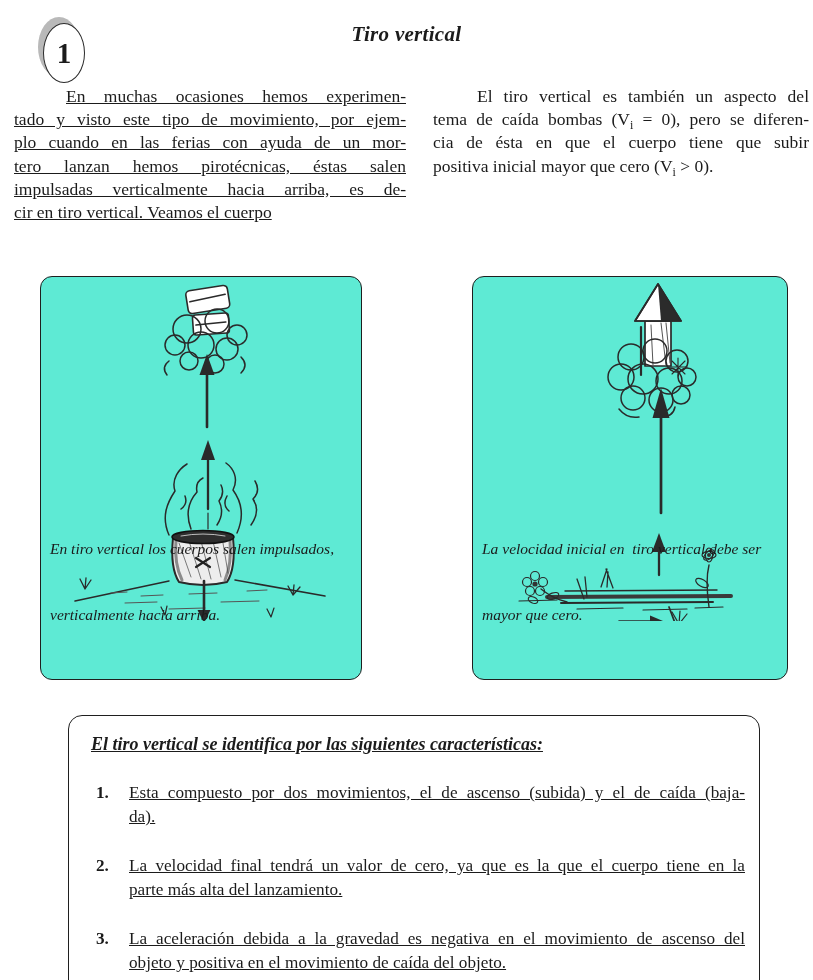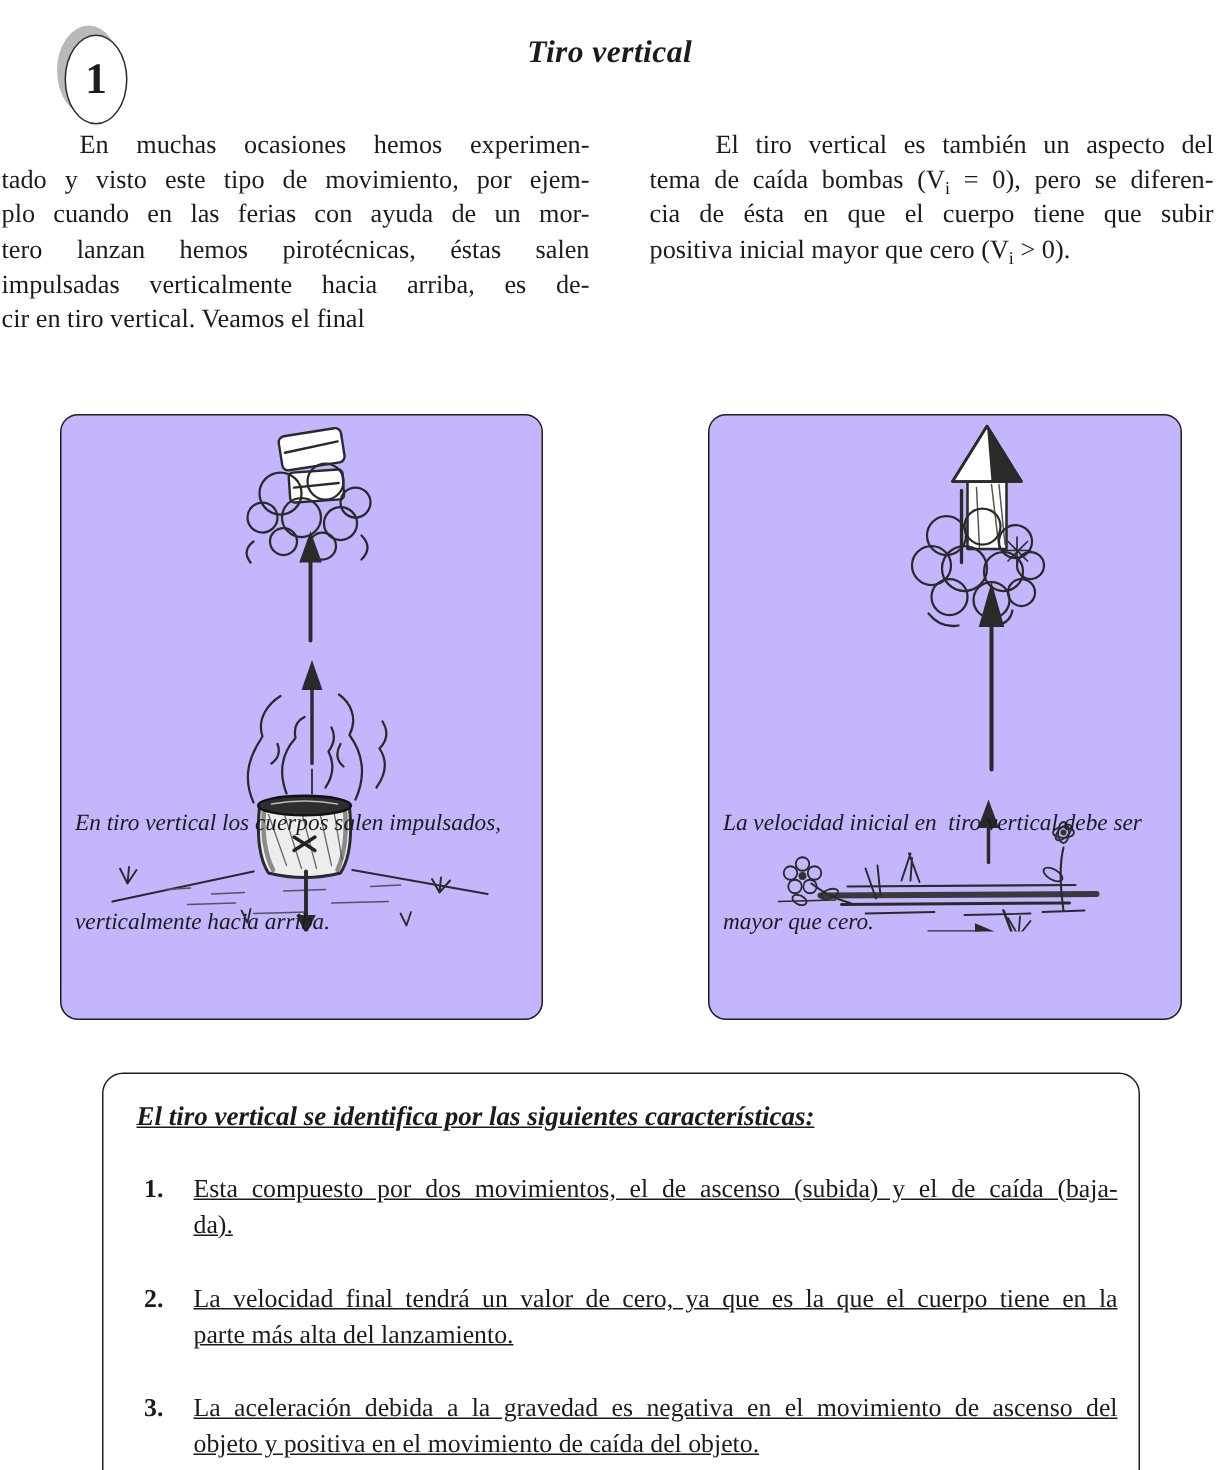--- a/index.html
+++ b/index.html
@@ -18,31 +18,31 @@
   }
 
   
   .title {
     position:absolute; top:22px; left:0; width:100%; text-align:center;
     font-size:21px; font-weight:bold; font-style:italic; letter-spacing:.3px;
   }
 
   
   .col { position:absolute; top:85px; font-size:17.5px; }
-  .col-left  { left:1px;   width:392px; }
+  .col-left  { left:14px;   width:392px;text-decoration:underline; }
   .col-right { left:433px; width:376px; }
   .tl { line-height:23.2px; text-align:justify; text-align-last:justify; }
   .tl.last { text-align-last:left; }
   .ind-l { text-indent:52px; }
   .ind-r { text-indent:44px; }
   sub { font-size:12px; vertical-align:-4px; line-height:0; }
 
   
   .figbox {
-    position:absolute; top:276px; height:404px; background:#c4b5fd;
+    position:absolute; top:276px; height:404px; background:#5eead4;
     border:1.7px solid #1f1f1f; border-radius:12px; box-sizing:border-box;
   }
   .figbox.fb-left  { left:40px;  width:322px; }
   .figbox.fb-right { left:472px; width:316px; }
   .figbox svg { position:absolute; left:0; top:0; }
   .figcap {
     position:absolute; left:9px; right:5px; bottom:9px;
     font-style:italic; font-size:15.5px; line-height:22px; white-space:pre-wrap;
   }
 
@@ -72,21 +72,21 @@
   </div>
 
   <div class="title">Tiro vertical</div>
 
   <div class="col col-left">
     <div class="tl ind-l">En muchas ocasiones hemos experimen-</div>
     <div class="tl">tado y visto este tipo de movimiento, por ejem-</div>
     <div class="tl">plo cuando en las ferias con ayuda de un mor-</div>
     <div class="tl">tero lanzan hemos pirotécnicas, éstas salen</div>
     <div class="tl">impulsadas verticalmente hacia arriba, es de-</div>
-    <div class="tl last">cir en tiro vertical. Veamos el final</div>
+    <div class="tl last">cir en tiro vertical. Veamos el cuerpo</div>
   </div>
 
   <div class="col col-right">
     <div class="tl ind-r">El tiro vertical es también un aspecto del</div>
     <div class="tl"><span>tema de caída bombas (V</span><sub>i</sub><span> = 0), pero se diferen-</span></div>
     <div class="tl">cia de ésta en que el cuerpo tiene que subir</div>
     <div class="tl last"><span>positiva inicial mayor que cero (V</span><sub>i</sub><span> &gt; 0).</span></div>
   </div>
 
   <div class="figbox fb-left">

